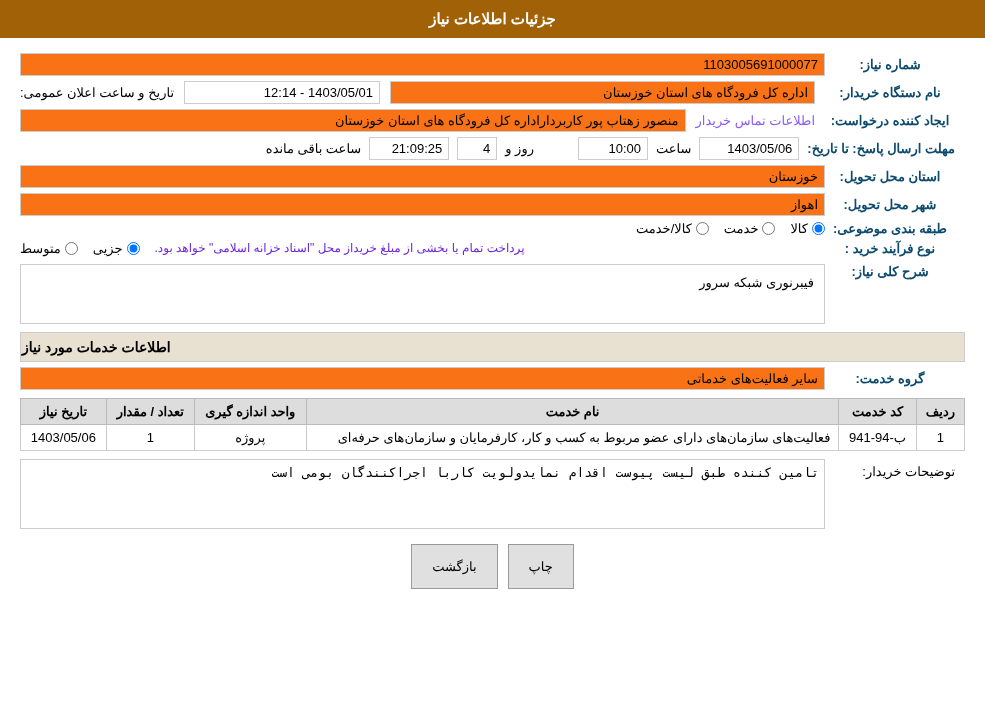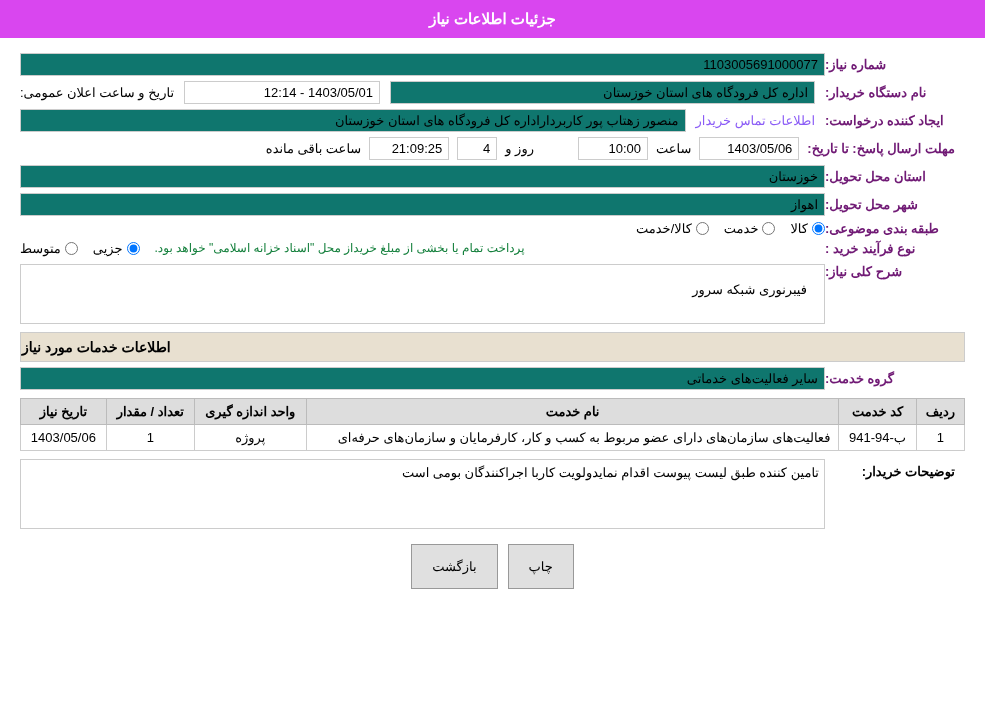--- a/index.html
+++ b/index.html
@@ -9,48 +9,48 @@
       background: #f0f0f0;
       direction: rtl;
     }
     .page-wrapper {
       width: 985px;
       min-height: 703px;
       background: #fff;
       margin: 0 auto;
     }
     .header-bar {
-      background: #d946ef;
+      background: #a16207;
       color: #fff;
       text-align: center;
       padding: 10px 0;
       font-size: 15px;
       font-weight: bold;
     }
     .main-content {
       padding: 10px 20px;
     }
     .info-row {
       display: flex;
       align-items: center;
       margin: 5px 0;
       font-size: 13px;
     }
     .info-label {
       min-width: 140px;
-      text-align: left;
+      text-align: center;
       padding-right: 10px;
-      color: #701a75;
+      color: #0c4a6e;
       font-weight: bold;
     }
     .info-value {
       flex: 1;
       border: 1px solid #ccc;
       padding: 3px 6px;
-      background: #0f766e;
+      background: #f97316;
       min-height: 22px;
       text-align: right;
     }
     .field-box {
       border: 1px solid #ccc;
       padding: 3px 6px;
       background: #fff;
       min-height: 22px;
       text-align: right;
     }
@@ -75,21 +75,21 @@
       flex-direction: row-reverse;
     }
     .radio-item {
       display: flex;
       align-items: center;
       gap: 4px;
       flex-direction: row-reverse;
     }
     .shrh-box {
       border: 1px solid #ccc;
-      padding: 17px;
+      padding: 10px;
       min-height: 60px;
       background: #fff;
       text-align: right;
       width: 100%;
     }
     .table-container {
       margin: 8px 0;
     }
     table.data-table {
       width: 100%;
@@ -113,30 +113,31 @@
     }
     .tosihaat-section {
       display: flex;
       align-items: flex-start;
       margin-top: 8px;
     }
     .tosihaat-label {
       min-width: 140px;
       text-align: right;
       padding-right: 10px;
-      font-weight: bold;
+      font-weight: normal;
       padding-top: 5px;
     }
     .tosihaat-box {
       flex: 1;
       border: 1px solid #ccc;
       padding: 5px;
       min-height: 70px;
       background: #fff;
       text-align: right;
+      font-family: Liberation Mono, monospace;
     }
     .buttons-row {
       display: flex;
       justify-content: center;
       gap: 10px;
       margin: 15px 0;
     }
     .btn {
       padding: 14px 20px;
       border: 1px solid #999;
@@ -227,21 +228,21 @@
       <span class="info-label">نوع فرآیند خرید :</span>
       <div style="display:flex; align-items:flex-start; gap:15px; flex-direction:row-reverse; flex:1;">
         <div class="radio-item">
           <span>متوسط</span>
           <input type="radio" name="noeFarayand" style="">
         </div>
         <div class="radio-item">
           <span>جزیی</span>
           <input type="radio" name="noeFarayand" checked="" style="">
         </div>
-        <span class="small-text" style="color:#15803d;">پرداخت تمام یا بخشی از مبلغ خریداز محل "اسناد خزانه اسلامی" خواهد بود.</span>
+        <span class="small-text" style="color:#6d28d9;">پرداخت تمام یا بخشی از مبلغ خریداز محل "اسناد خزانه اسلامی" خواهد بود.</span>
       </div>
     </div>
 
     <div class="info-row" style="align-items:flex-start; margin-top:8px;">
       <span class="info-label">شرح کلی نیاز:</span>
       <div class="shrh-box">
         <span>فیبرنوری شبکه سرور</span>
       </div>
     </div>
 

